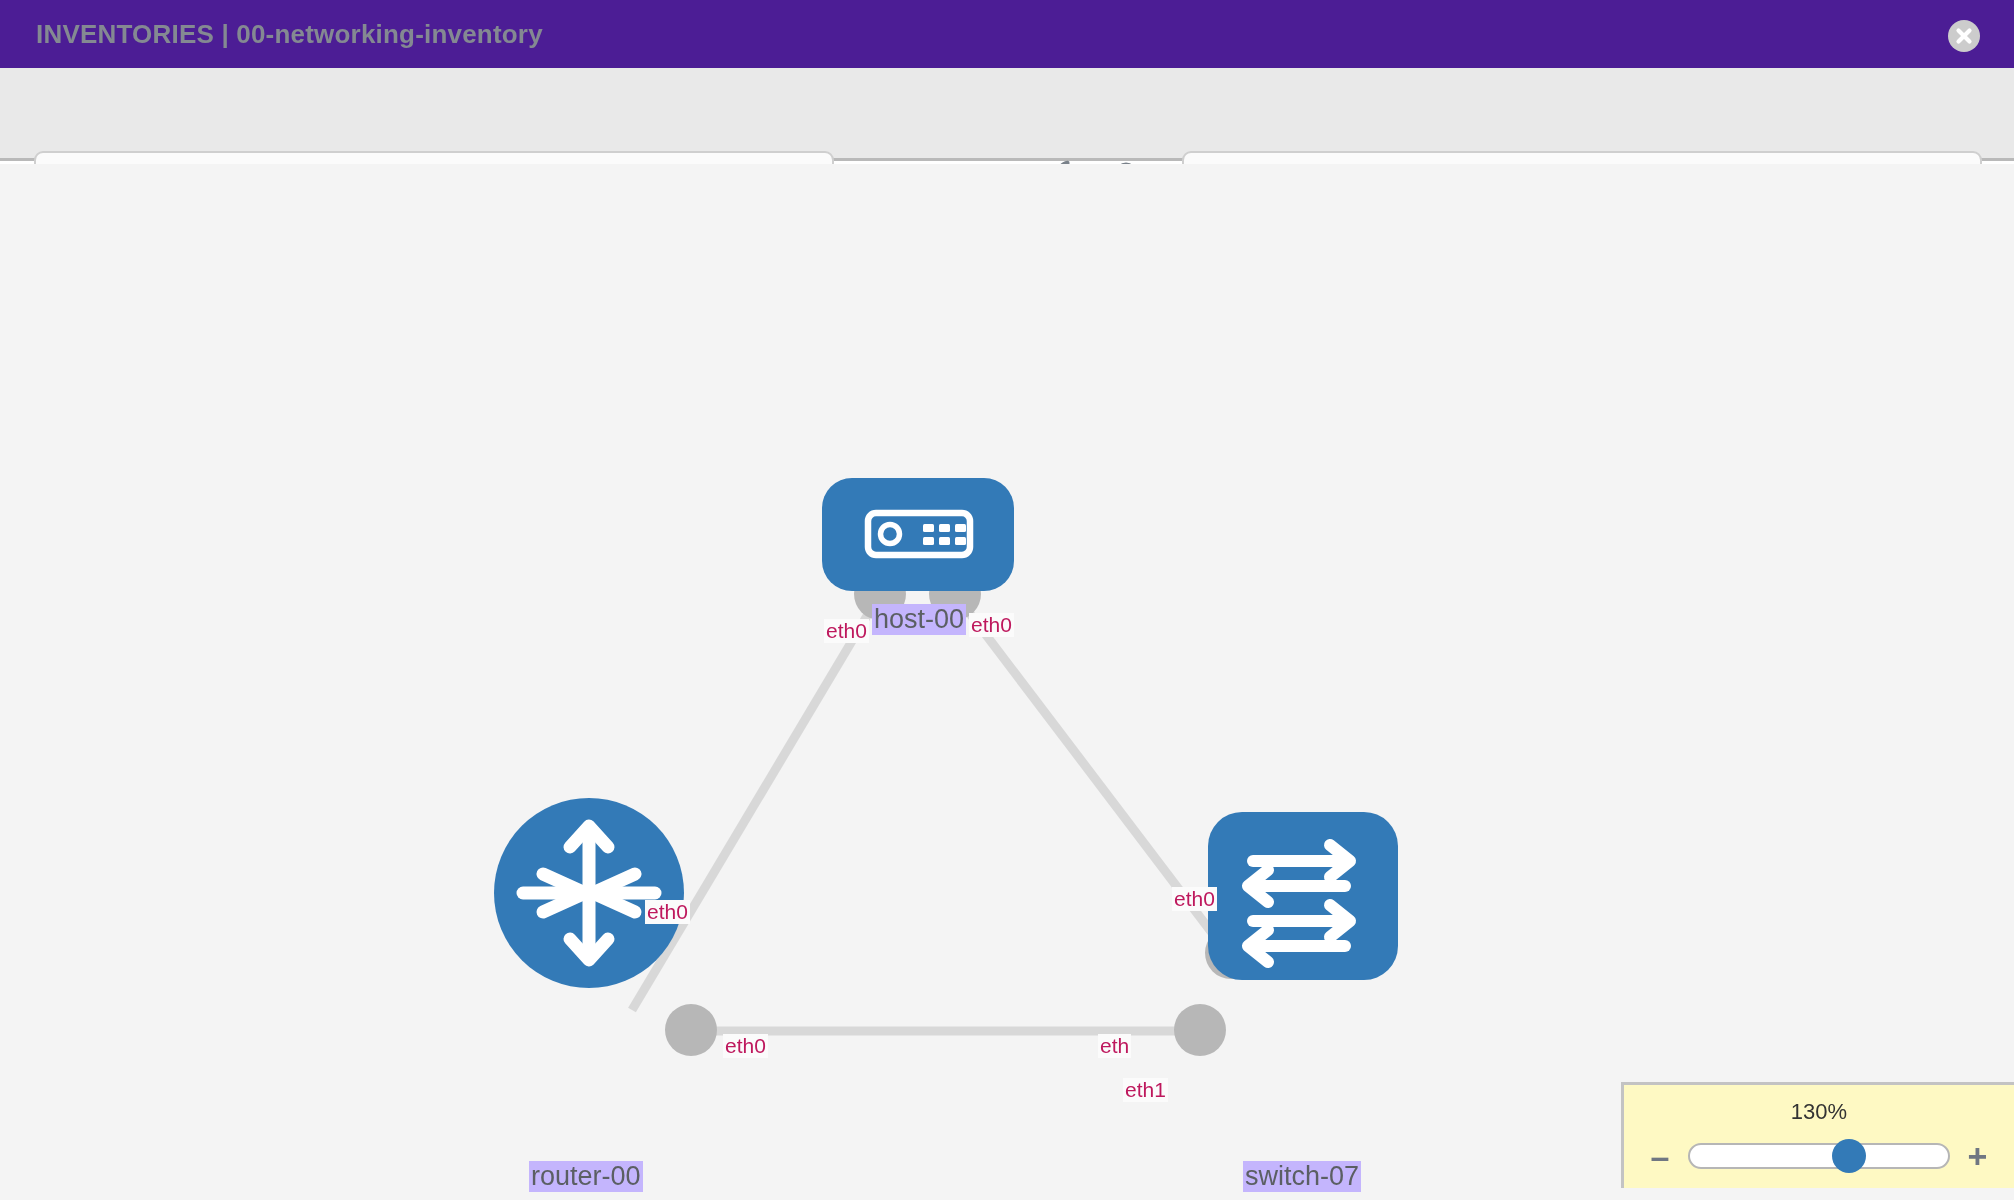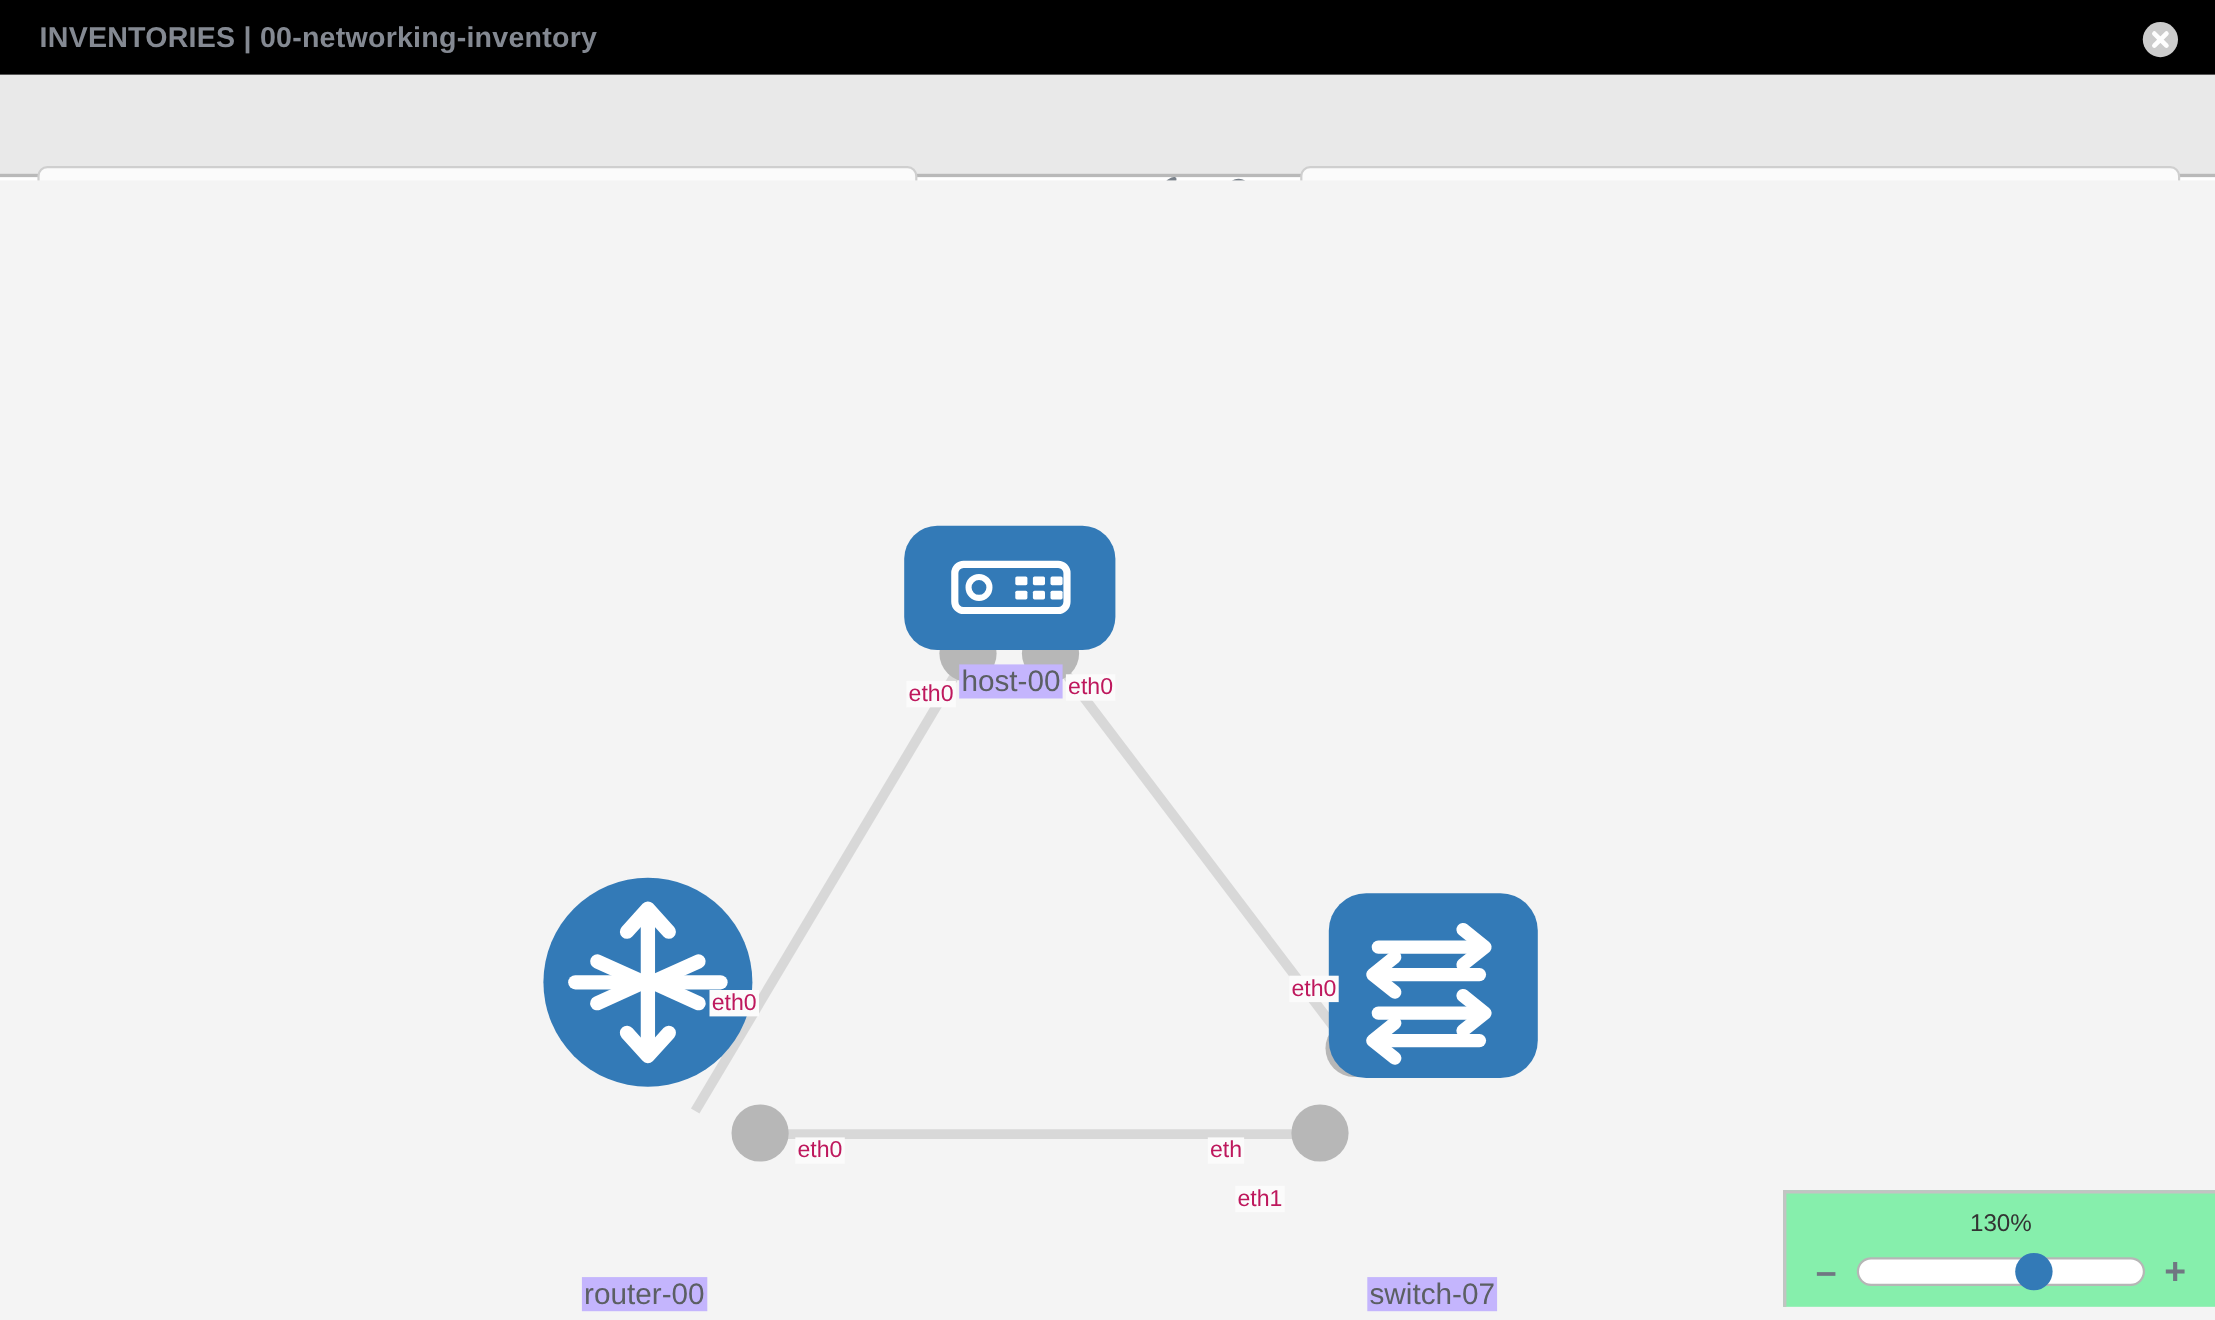--- a/index.html
+++ b/index.html
@@ -7,21 +7,21 @@
     width: 2014px; height: 1200px;
     background: #ffffff;
     font-family: "Liberation Sans", sans-serif;
     overflow: hidden;
   }
   #app { position: relative; width: 2014px; height: 1200px; }
 
   
   .header {
     position: absolute; left: 0; top: 0; width: 2014px; height: 68px;
-    background: #000000;
+    background: #4c1d95;
     display: flex; align-items: center;
   }
   .header-title {
     margin-left: 36px;
     font-size: 26px;
     font-weight: bold;
     color: #848992;
     letter-spacing: 0.2px;
     white-space: nowrap;
   }
@@ -94,21 +94,21 @@
     color: #be185d;
     background: #fbfbfb;
     white-space: nowrap;
     padding: 0 2px;
   }
 
   
   .zoom-panel {
     position: absolute; left: 1621px; top: 1082px;
     width: 393px; height: 106px;
-    background: #86efac;
+    background: #fef9c3;
     border-top: 3px solid #c3c3c3;
     border-left: 3px solid #c3c3c3;
   }
   .zoom-value {
     position: absolute; left: 0; right: 0; top: 14px;
     text-align: center;
     font-size: 22px;
     color: #333333;
   }
   .zoom-row {

